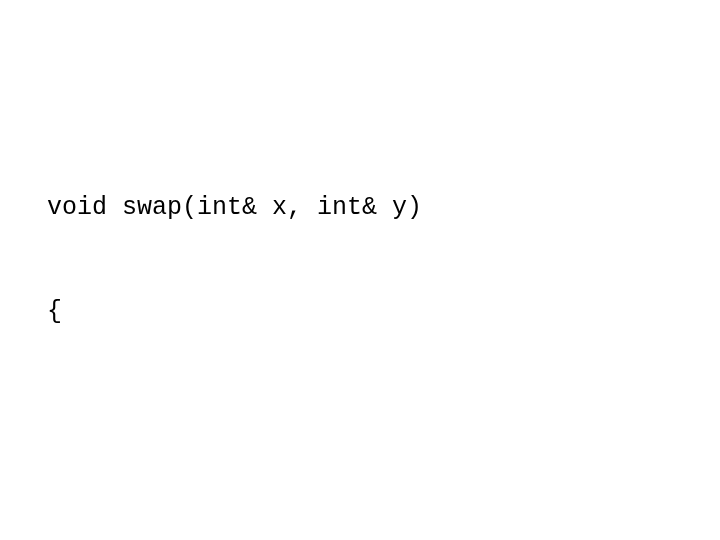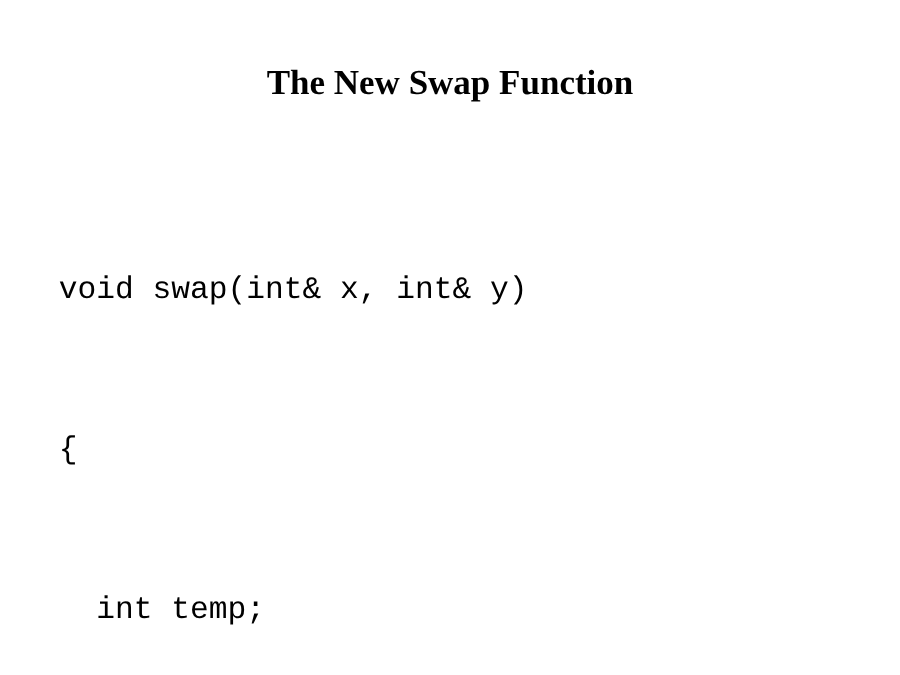--- a/index.html
+++ b/index.html
@@ -44,34 +44,31 @@
     font-size: 25px;
     line-height: 34.6px;
     color: #000000;
     white-space: pre;
     font-weight: normal;
   }
   .code-line {
     display: block;
     white-space: pre;
     min-height: 34.6px;
-    margin-top: 24px;
   }
 </style>
 </head>
 <body>
 
 <div id="slide">
 
-  <div id="slide-title">The New Swap Function</div>
 
   <div id="code-block">
     <span class="code-line">void swap(int&amp; x, int&amp; y)</span>
     <span class="code-line">{</span>
-    <span class="code-line">  int temp;</span>
     
     
     
     
     
   </div>
 
 </div>
 
 </body></html>

